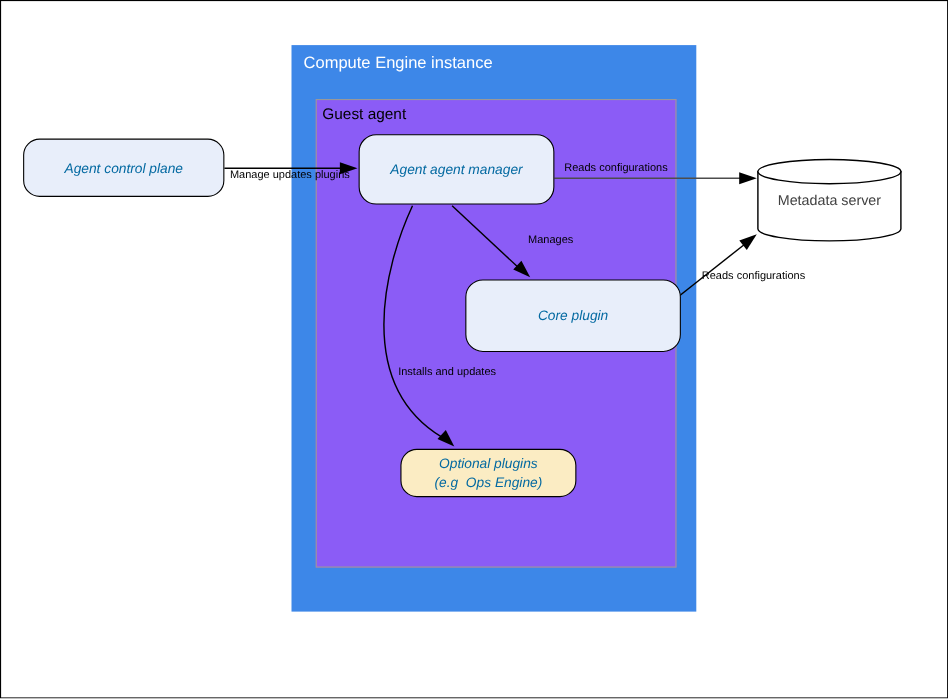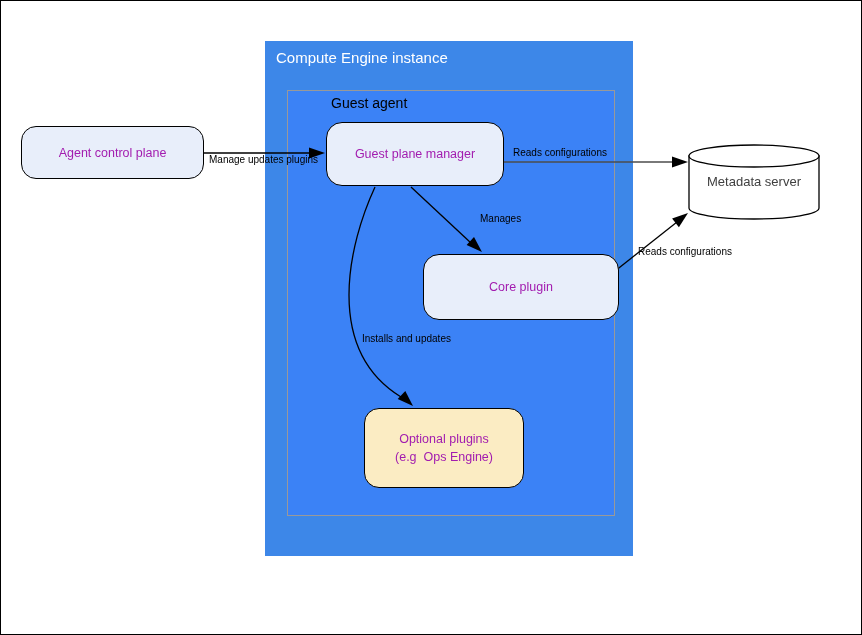--- a/index.html
+++ b/index.html
@@ -25,56 +25,56 @@
     padding: 8px 0 0 11px;
     color: #ffffff;
     font-size: 15px;
     line-height: 18px;
     white-space: nowrap;
   }
   .container-gray {
     position: absolute;
     left: 286px; top: 89px;
     width: 328px; height: 426px;
-    background: #3b82f6;
+    background: #8b5cf6;
     border: 1px solid #999999;
     box-sizing: border-box;
     z-index: 1;
-    padding-left: 38px;
   }
   .container-gray .sublabel {
     display: block;
     padding: 4px 0 0 5px;
     color: #000000;
     font-size: 14px;
     line-height: 17px;
     white-space: nowrap;
   }
   
   .node {
     position: absolute;
     box-sizing: border-box;
     border: 1.3px solid #000000;
     border-radius: 15px;
     display: flex;
     flex-direction: column;
     align-items: center;
     justify-content: center;
     font-size: 12.5px;
-    color: #a21caf;
+    color: #0369a1;
     text-align: right;
     z-index: 3;
     line-height: 18px;
+    font-style: italic;
   }
   .node-blue { background: #e8eefa; }
   .node-yellow { background: #fbecc3; }
   #node-agent-control-plane { left: 20px;  top: 125px; width: 183px; height: 53px; }
   #node-guest-agent-manager { left: 325px; top: 121px; width: 178px; height: 64px; border-radius: 16px; }
   #node-core-plugin         { left: 422px; top: 253px; width: 196px; height: 66px; border-radius: 16px; }
-  #node-optional-plugins    { left: 363px; top: 407px; width: 160px; height: 80px; }
+  #node-optional-plugins    { left: 363px; top: 407px; width: 160px; height: 44px; }
   .node-line2 { white-space: pre; }
   
   #metadata-server-label {
     position: absolute;
     left: 688px; top: 173px; width: 130px;
     text-align: center;
     font-size: 13px;
     color: #404040;
     z-index: 3;
     white-space: nowrap;
@@ -146,21 +146,21 @@
       <line x1="590" y1="289" x2="676" y2="221" stroke="#000000" stroke-width="1.3"></line>
       <polygon points="687,212 677.9,226.2 671.1,217.6" fill="#000000"></polygon>
     </g>
   </svg>
 
   <div id="node-agent-control-plane" class="node node-blue">
     <span>Agent control plane</span>
   </div>
 
   <div id="node-guest-agent-manager" class="node node-blue">
-    <span>Guest plane manager</span>
+    <span>Agent agent manager</span>
   </div>
 
   <div id="node-core-plugin" class="node node-blue">
     <span>Core plugin</span>
   </div>
 
   <div id="node-optional-plugins" class="node node-yellow">
     <span>Optional plugins</span>
     <span class="node-line2">(e.g  Ops Engine)</span>
   </div>

